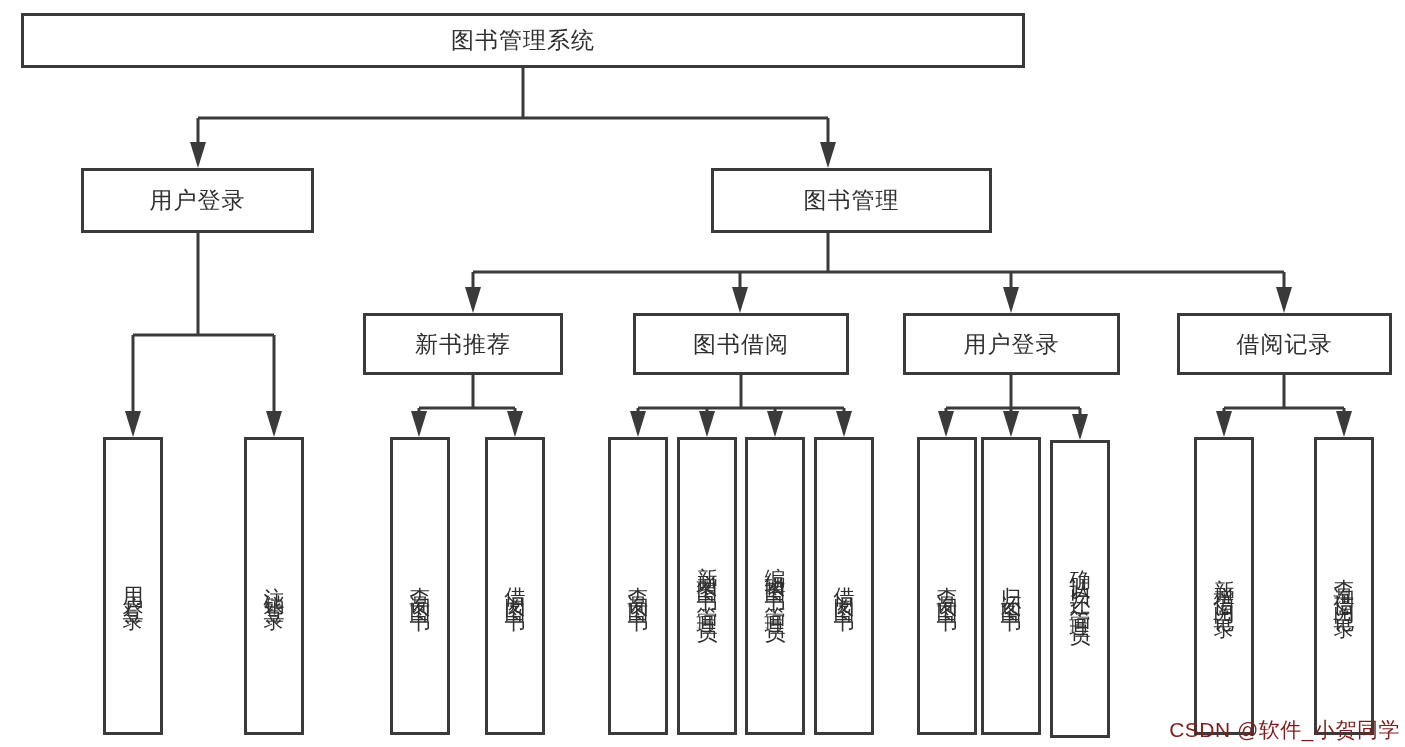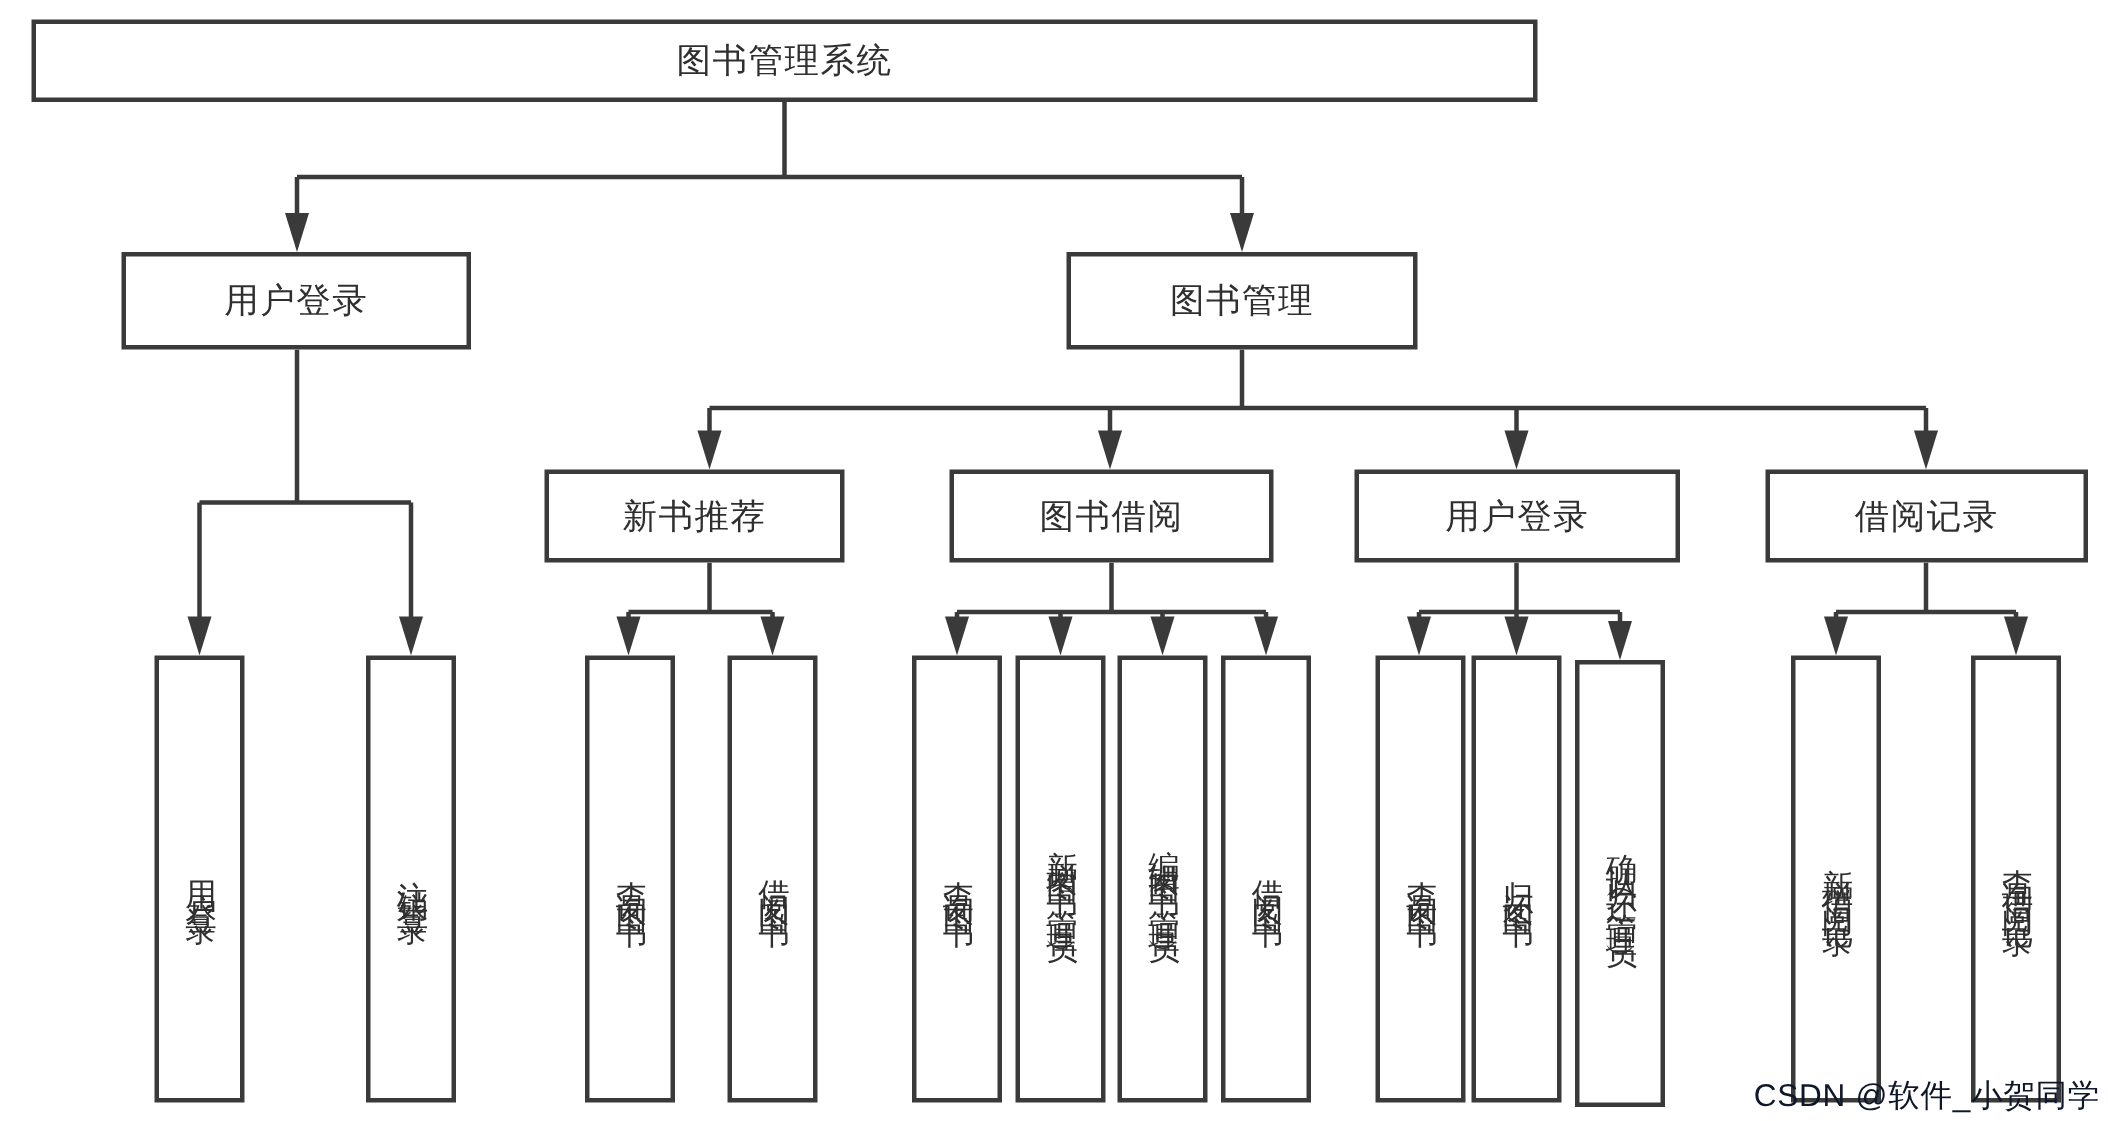--- a/index.html
+++ b/index.html
@@ -39,21 +39,21 @@
     text-orientation: mixed;
     font-size: 21px;
     letter-spacing: 8px;
     color: #2f2f2f;
     white-space: nowrap;
   }
 
   
   .root      { left: 21px;   top: 13px;  width: 1004px; height: 55px; }
   .lvl2-a    { left: 81px;   top: 168px; width: 233px;  height: 65px; }
-  .lvl2-b    { left: 711px;  top: 168px; width: 234px;  height: 65px; }
+  .lvl2-b    { left: 711px;  top: 168px; width: 281px;  height: 65px; }
   .lvl3-a    { left: 363px;  top: 313px; width: 200px;  height: 62px; }
   .lvl3-b    { left: 633px;  top: 313px; width: 216px;  height: 62px; }
   .lvl3-c    { left: 903px;  top: 313px; width: 217px;  height: 62px; }
   .lvl3-d    { left: 1177px; top: 313px; width: 215px;  height: 62px; }
 
   
   .leaf { top: 437px; width: 60px; height: 298px; }
   .leaf-a { left: 103px; }
   .leaf-b { left: 244px; }
   .leaf-c { left: 390px; }
@@ -66,21 +66,21 @@
   .leaf-j { left: 981px; }
   .leaf-k { left: 1050px; top: 440px; }
   .leaf-l { left: 1194px; }
   .leaf-m { left: 1314px; }
 
   .watermark {
     position: absolute;
     right: 5px;
     top: 716px;
     font-size: 21px;
-    color: #0f172a;
+    color: #7f1d1d;
     z-index: 3;
     letter-spacing: 0.5px;
   }
 </style>
 </head>
 <body>
 
 <div class="canvas">
 
   <svg class="connectors" viewBox="0 0 1405 747" xmlns="http://www.w3.org/2000/svg">

